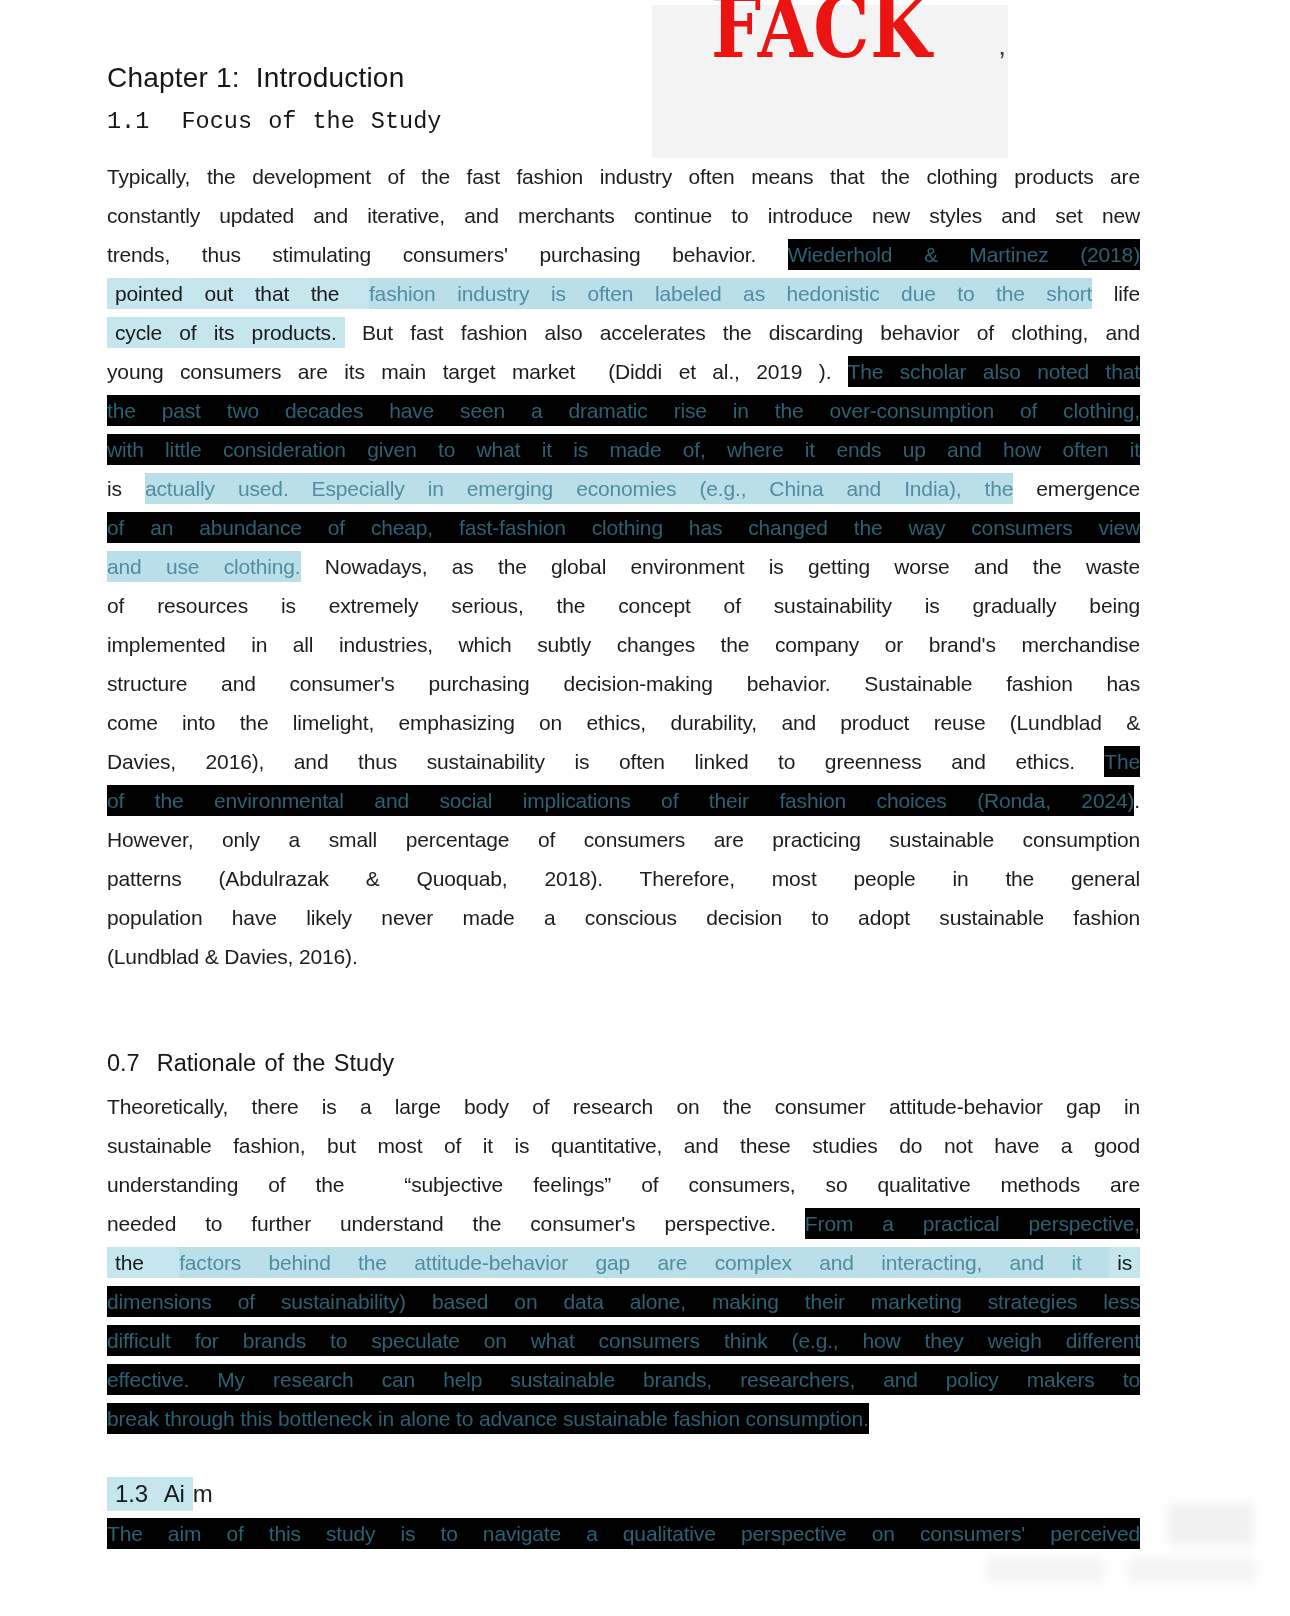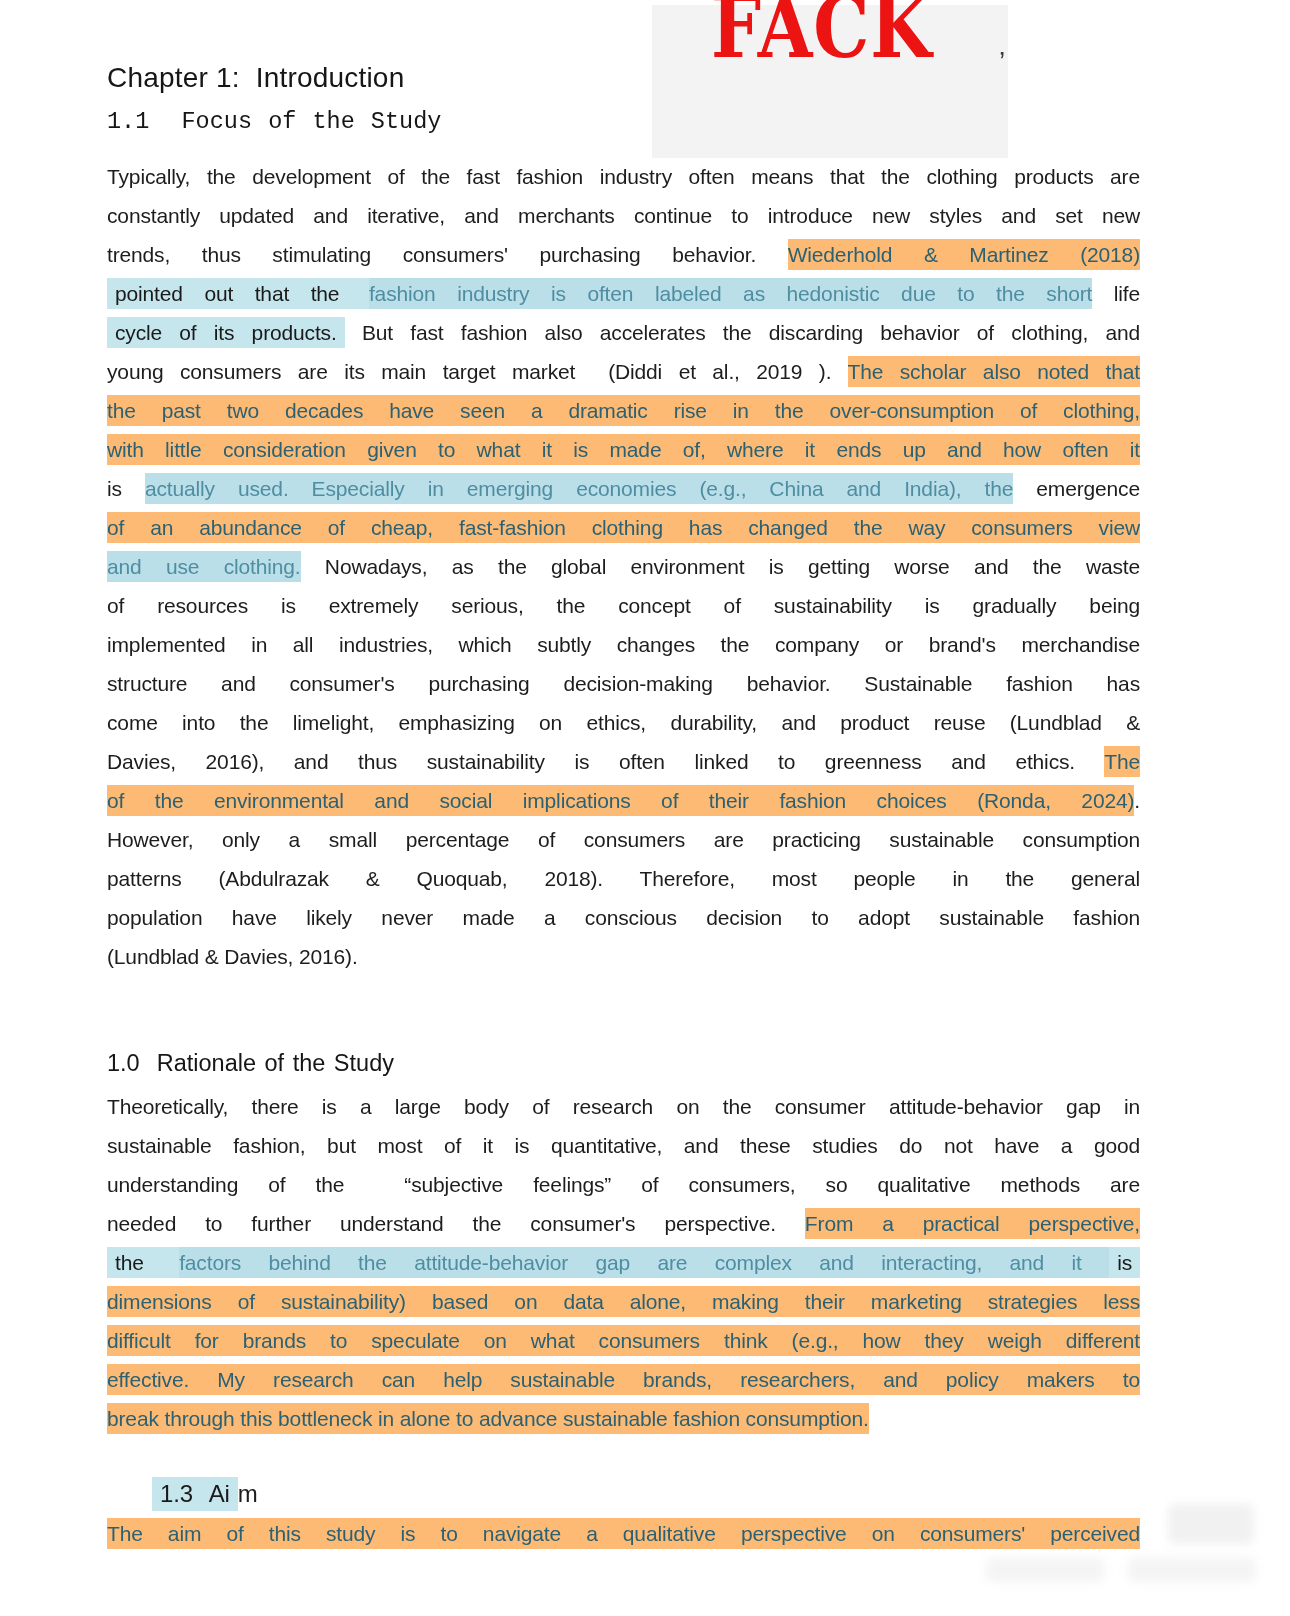--- a/index.html
+++ b/index.html
@@ -33,40 +33,40 @@
     font-size:28px; font-weight:400; color:#161616; white-space:pre;
     letter-spacing:0.2px;
   }
   .h-section {
     position:absolute; left:107px; margin:0;
     font-size:23.5px; font-weight:400; color:#161616; white-space:pre;
     word-spacing:2px;
   }
   .h11 { top:108px;font-family:Liberation Mono, monospace; }
   .h12 { top:1050px; }
-  .h13 { top:1477px;margin-left:45px; }
+  .h13 { top:1477px; }
   .h13 .ln { font-size:24px; line-height:34px; height:34px; text-align:left; text-align-last:left; }
 
   
   .para { position:absolute; left:107px; width:1033px; }
   .p11 { top:157px; }
   .p12 { top:1087px; }
   .p13 { top:1514px; }
 
   .ln {
     white-space:pre-wrap;
     text-align:justify; text-align-last:justify; text-justify:inter-word;
     font-size:21px; line-height:39px; height:39px; overflow:hidden;
     color:#1d1d1d; letter-spacing:-0.15px;
   }
   .ln.left { text-align:left; text-align-last:left; }
 
   .seg-n  { color:#1d1d1d; }
   .seg-hb { color:#1a1a1a; background:#c6e6ee; padding:4px 8px; }
-  .seg-hd { color:#2b6173; background:#fdba74; padding:4px 0; }
+  .seg-hd { color:#2b6173; background:#000000; padding:4px 0; }
   .seg-ht { color:#4f8da1; background:#bbdfe9; padding:4px 0; }
 
   
   .wm { position:absolute; background:rgba(128,118,118,0.10); border-radius:6px; filter:blur(5px); }
   .wm-a  { left:1168px; top:1504px; width:86px;  height:40px; }
   .wm-b1 { left:986px;  top:1558px; width:118px; height:24px; background:rgba(128,118,118,0.08); }
   .wm-b2 { left:1128px; top:1558px; width:128px; height:24px; background:rgba(128,118,118,0.08); }
 </style>
 </head>
 <body>
@@ -98,21 +98,21 @@
       <div class="ln"><span class="seg-n">structure and consumer's purchasing decision-making behavior. Sustainable fashion has</span></div>
       <div class="ln"><span class="seg-n">come into the limelight, emphasizing on ethics, durability, and product reuse (Lundblad &amp;</span></div>
       <div class="ln"><span class="seg-n">Davies, 2016), and thus sustainability is often linked to greenness and ethics. </span><span class="seg-hd">The</span></div>
       <div class="ln"><span class="seg-hd">of the environmental and social implications of their fashion choices (Ronda, 2024)</span><span class="seg-n">.</span></div>
       <div class="ln"><span class="seg-n">However, only a small percentage of consumers are practicing sustainable consumption</span></div>
       <div class="ln"><span class="seg-n">patterns (Abdulrazak &amp; Quoquab, 2018). Therefore, most people in the general</span></div>
       <div class="ln"><span class="seg-n">population have likely never made a conscious decision to adopt sustainable fashion</span></div>
       <div class="ln left"><span class="seg-n">(Lundblad &amp; Davies, 2016).</span></div>
     </div>
 
-  <h2 class="h-section h12">1.0  Rationale of the Study</h2>
+  <h2 class="h-section h12">0.7  Rationale of the Study</h2>
   <div class="para p12">
       <div class="ln"><span class="seg-n">Theoretically, there is a large body of research on the consumer attitude-behavior gap in</span></div>
       <div class="ln"><span class="seg-n">sustainable fashion, but most of it is quantitative, and these studies do not have a good</span></div>
       <div class="ln"><span class="seg-n">understanding of the  “subjective feelings” of consumers, so qualitative methods are</span></div>
       <div class="ln"><span class="seg-n">needed to further understand the consumer's perspective. </span><span class="seg-hd">From a practical perspective,</span></div>
       <div class="ln"><span class="seg-hb">the </span><span class="seg-ht">factors behind the attitude-behavior gap are complex and interacting, and it </span><span class="seg-hb">is</span></div>
       <div class="ln"><span class="seg-hd">dimensions of sustainability) based on data alone, making their marketing strategies less</span></div>
       <div class="ln"><span class="seg-hd">difficult for brands to speculate on what consumers think (e.g., how they weigh different</span></div>
       <div class="ln"><span class="seg-hd">effective. My research can help sustainable brands, researchers, and policy makers to</span></div>
       <div class="ln left"><span class="seg-hd">break through this bottleneck in alone to advance sustainable fashion consumption.</span></div>

